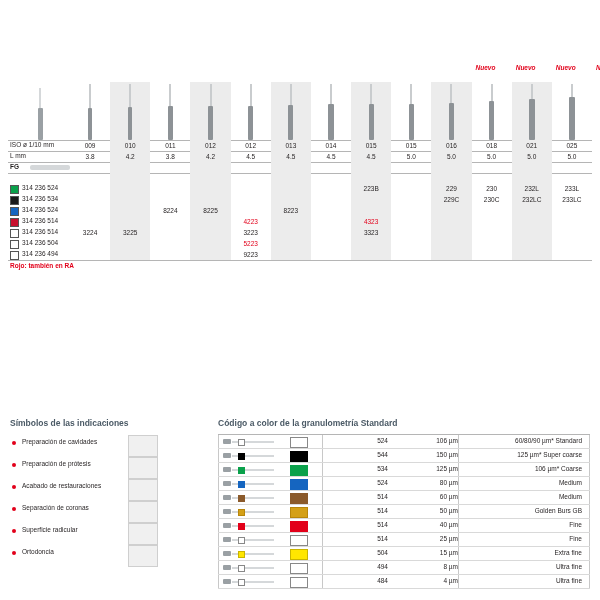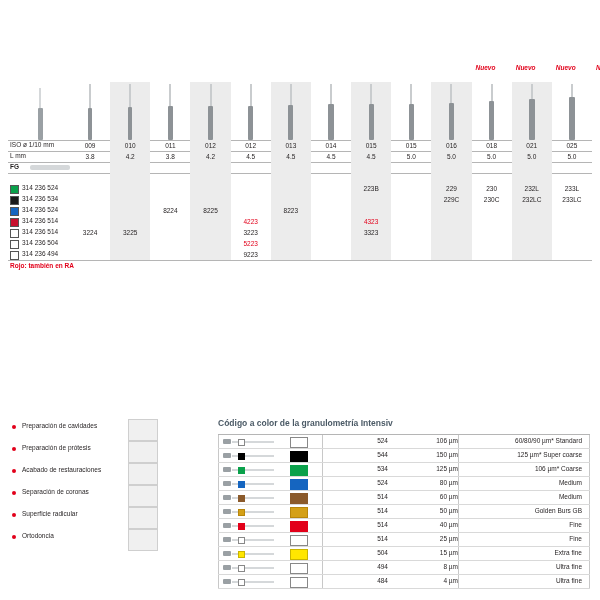--- a/index.html
+++ b/index.html
@@ -347,20 +347,21 @@
         </div>
         <div style="position: relative; height: 1px; background: rgb(181, 181, 181);"></div>
       </div>
 
     <div style="position:relative;height:12px;">
       <div class="rowlab redtxt b">Rojo: también en RA</div>
     </div>
   </div>
 
   <div class="sym-block">
+    <div class="sym-title">Símbolos de las indicaciones</div>
     <div id="sym-rows">
         <div class="sym-row">
           <div class="sym-bullet"></div>
           <div class="sym-txt">Preparación de cavidades</div>
           <div class="sym-icon"></div>
         </div>
         <div class="sym-row">
           <div class="sym-bullet"></div>
           <div class="sym-txt">Preparación de prótesis</div>
           <div class="sym-icon"></div>
@@ -382,21 +383,21 @@
         </div>
         <div class="sym-row">
           <div class="sym-bullet"></div>
           <div class="sym-txt">Ortodoncia</div>
           <div class="sym-icon"></div>
         </div>
       </div>
   </div>
 
   <div class="grain-block">
-    <div class="grain-title">Código a color de la granulometría Intensiv</div>
+    <div class="grain-title">Código a color de la granulometría Standard</div>
     <div class="grain-table" id="grain-rows">
         <div class="g-row">
           <div class="g-left-edge"></div>
           <div class="g-div"></div>
           <div class="g-div2"></div>
           <div class="g-right-edge"></div>
           <div class="g-bur">
             <div class="bshank"></div>
             <div class="bhead"></div>
             <div class="bband" style="left:16px;background:#ffffff;border:0.5px solid #888888"></div>

